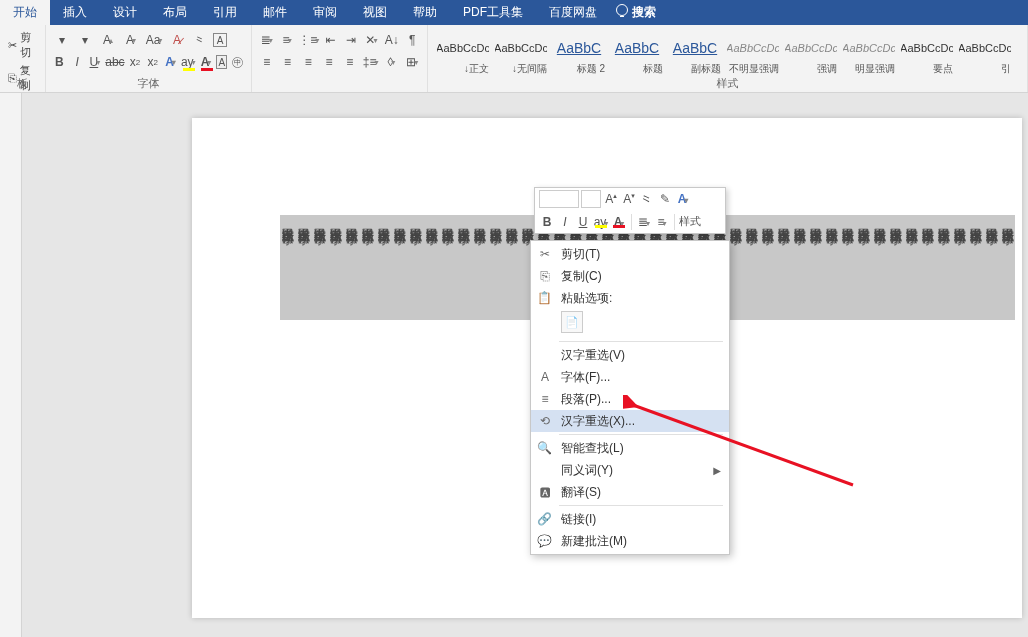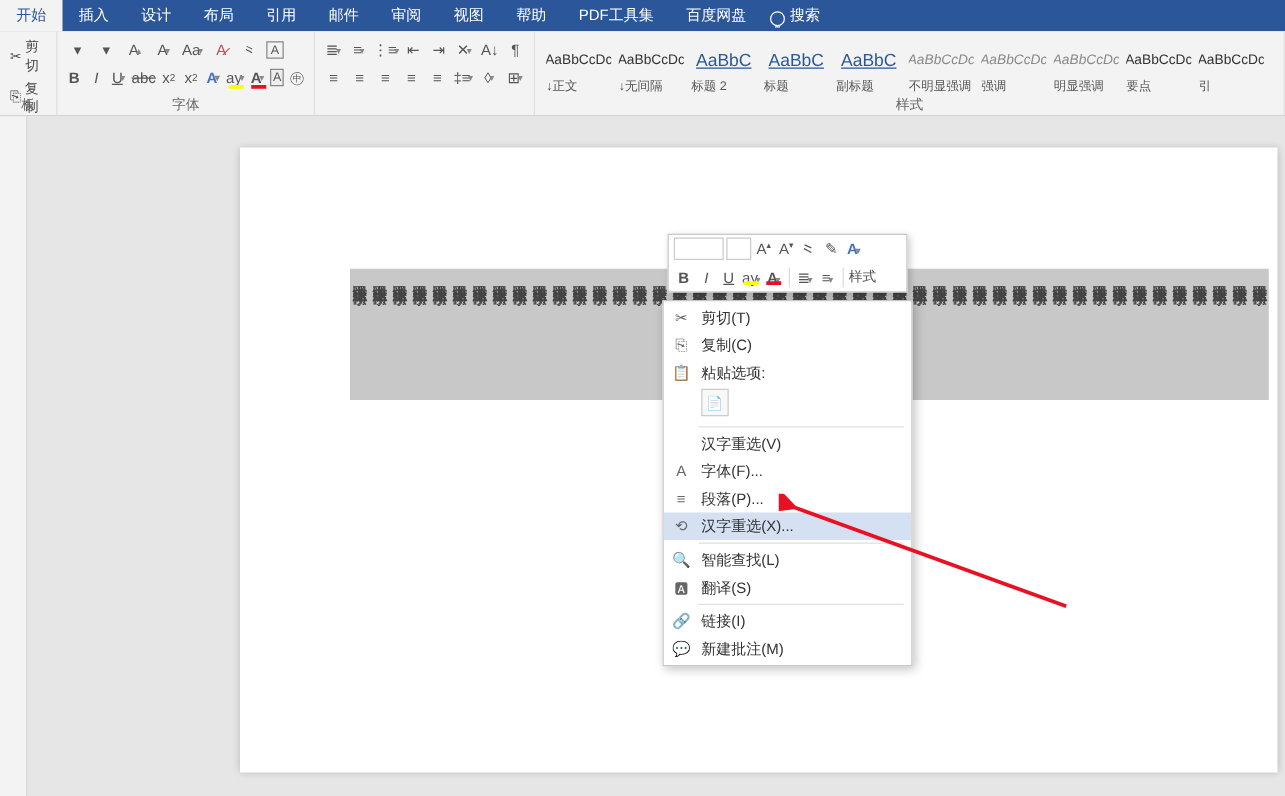--- a/index.html
+++ b/index.html
@@ -2,38 +2,38 @@
 <html><head>
 <meta charset="utf-8">
 <style>
 * { margin: 0; padding: 0; box-sizing: border-box; font-family: "Microsoft YaHei", SimSun, sans-serif; }
 body { background: #e6e6e6; width: 1028px; height: 637px; overflow: hidden; position: relative; }
 
 
 .ribbon-tabs { background: #2b579a; height: 25px; display: flex; align-items: center; color: #fff; font-size: 12px; }
 .ribbon-tabs .tab { padding: 0 13px; line-height: 25px; cursor: pointer; }
 .ribbon-tabs .tab.active { background: #f3f3f3; color: #2b579a; }
-.ribbon-tabs .search-wrap { display: flex; align-items: flex-end; gap: 4px; margin-left: 6px; }
+.ribbon-tabs .search-wrap { display: flex; align-items: flex-start; gap: 4px; margin-left: 6px; font-weight: bold; }
 .ribbon-tabs .bulb { width: 12px; height: 12px; border: 1px solid #fff; border-radius: 50%; position: relative; }
 .ribbon-tabs .bulb::after { content: ""; position: absolute; width: 4px; height: 1px; background: #fff; bottom: -2px; left: 3px; }
 
 
 .ribbon { background: #f3f3f3; height: 68px; border-bottom: 1px solid #d4d4d4; display: flex; }
 .group { border-right: 1px solid #e0e0e0; padding: 4px 6px 14px 6px; position: relative; }
 .group-label { position: absolute; bottom: 1px; left: 0; right: 0; text-align: center; font-size: 11px; color: #666; }
 .group .row { display: flex; align-items: center; gap: 3px; height: 22px; }
 .icon-btn { width: 20px; height: 20px; display: inline-flex; align-items: center; justify-content: center; font-size: 12px; color: #555; cursor: pointer; }
 .drop { font-size: 8px; color: #888; margin-left: -2px; }
 .clip-col { display: flex; flex-direction: column; gap: 1px; font-size: 11px; color: #444; }
 .clip-col div { display: flex; align-items: center; gap: 3px; padding: 1px 2px; cursor: pointer; }
 
 
 .styles-group { flex: 1; display: flex; flex-direction: column; position: relative; }
 .styles-row { display: flex; height: 50px; overflow: hidden; }
-.style-item { width: 58px; border: 1px solid transparent; text-align: left; padding: 4px 2px 0 2px; cursor: pointer; }
+.style-item { width: 58px; border: 1px solid transparent; text-align: right; padding: 4px 2px 0 2px; cursor: pointer; }
 .style-item .preview { font-size: 11px; color: #333; height: 28px; display: flex; align-items: center; justify-content: center; overflow: hidden; }
 .style-item .name { font-size: 10px; color: #555; }
 .style-item.light .preview { color: #888; font-style: italic; }
 .style-item.dark .preview { color: #2b579a; }
 .big .preview { font-size: 18px; font-weight: 300; }
 .mid .preview { font-size: 14px; text-decoration: underline; }
 
 
 .canvas-wrap { position: absolute; top: 93px; left: 0; right: 0; bottom: 0; background: #e6e6e6; overflow: hidden; }
 .page { position: absolute; left: 192px; top: 25px; width: 830px; height: 500px; background: #fff; box-shadow: 0 0 6px rgba(0,0,0,0.2); }
@@ -331,20 +331,25 @@
   <div class="item highlight">
       <span class="ic">⟲</span>
       <span>汉字重选(X)...</span>
     </div>
   <div class="sep"></div>
   <div class="item">
       <span class="ic">🔍</span>
       <span>智能查找(L)</span>
     </div>
   <div class="item">
+      <span class="ic"></span>
+      <span>同义词(Y)</span>
+      <span class="sub">▶</span>
+    </div>
+  <div class="item">
       <span class="ic">🅰</span>
       <span>翻译(S)</span>
     </div>
   <div class="sep"></div>
   <div class="item">
       <span class="ic">🔗</span>
       <span>链接(I)</span>
     </div>
   <div class="item">
       <span class="ic">💬</span>

